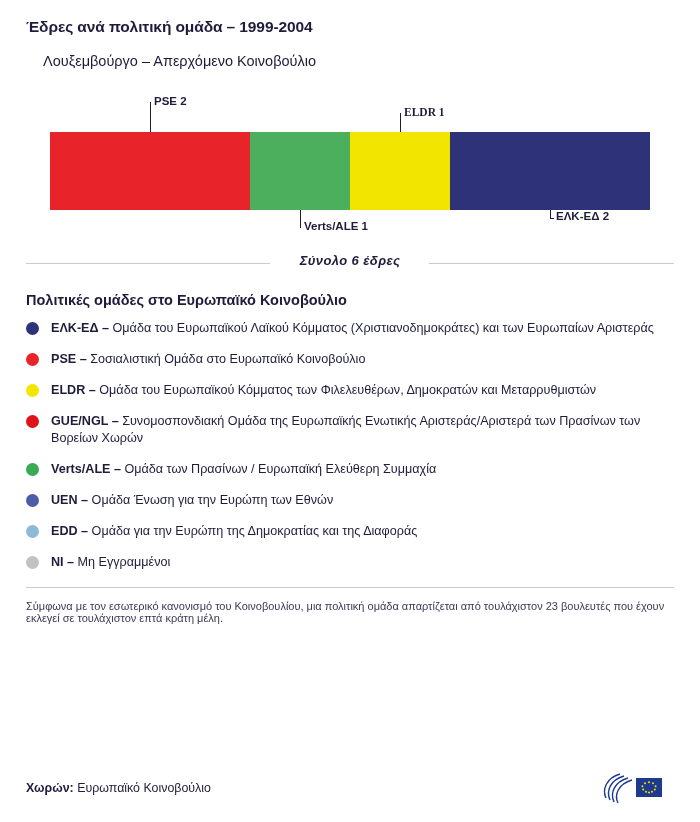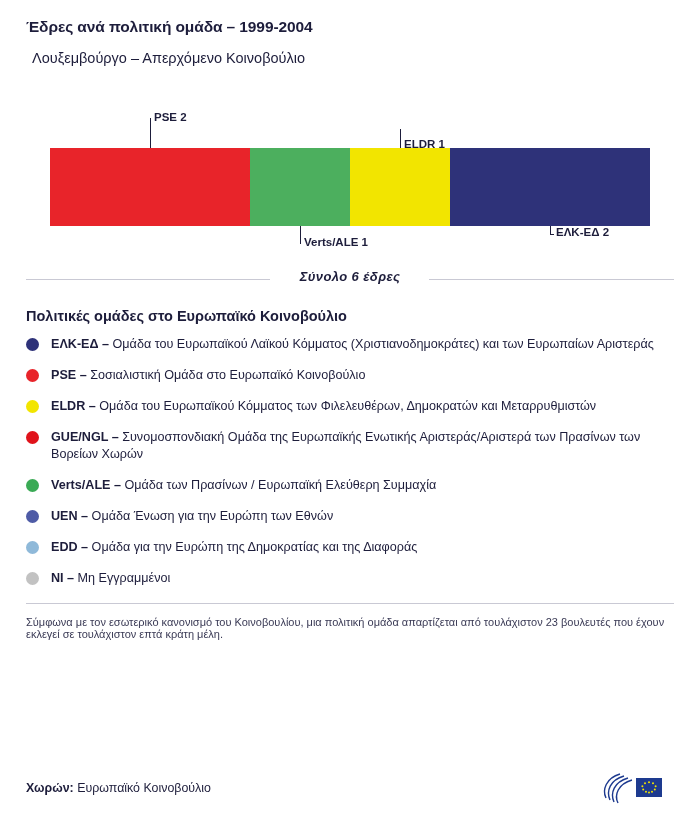--- a/index.html
+++ b/index.html
@@ -29,26 +29,26 @@
     font-size: 15.5px;
     font-weight: bold;
     color: #1d1d3b;
     letter-spacing: -0.1px;
     margin: 0 0 14px 0;
   }
   .subtitle {
     font-size: 14.5px;
     font-weight: normal;
     color: #1d1d3b;
-    margin: 6px;
+    margin: 17px;
   }
   
   .chart-area {
     position: relative;
-    margin-top: 40px;
+    margin-top: 21px;
     height: 140px;
     padding-left: 40px;
   }
   .bar-row {
     position: absolute;
     left: 50px;
     top: 42px;
     height: 78px;
     width: 600px;
     display: flex;
@@ -196,21 +196,21 @@
 
   <div class="chart-area">
 
     <div class="lead" style="left:150px; top:12px; height:30px;"></div>
     <div class="lead-label" style="left:154px; top:5px;">
       <span class="grp">PSE</span>
       <span class="val">2</span>
     </div>
 
     <div class="lead" style="left:400px; top:23px; height:19px;"></div>
-    <div class="lead-label" style="left:404px; top:32px;">
+    <div class="lead-label" style="left:404px; top:16px;font-family:Liberation Serif, serif;">
       <span class="grp">ELDR</span>
       <span class="val">1</span>
     </div>
 
     <div class="bar-row">
       <div class="seg" style="width:200px; background:#e8242a;"></div>
       <div class="seg" style="width:100px; background:#4caf5e;"></div>
       <div class="seg" style="width:100px; background:#f2e500;"></div>
       <div class="seg" style="width:200px; background:#2e3279;"></div>
     </div>

